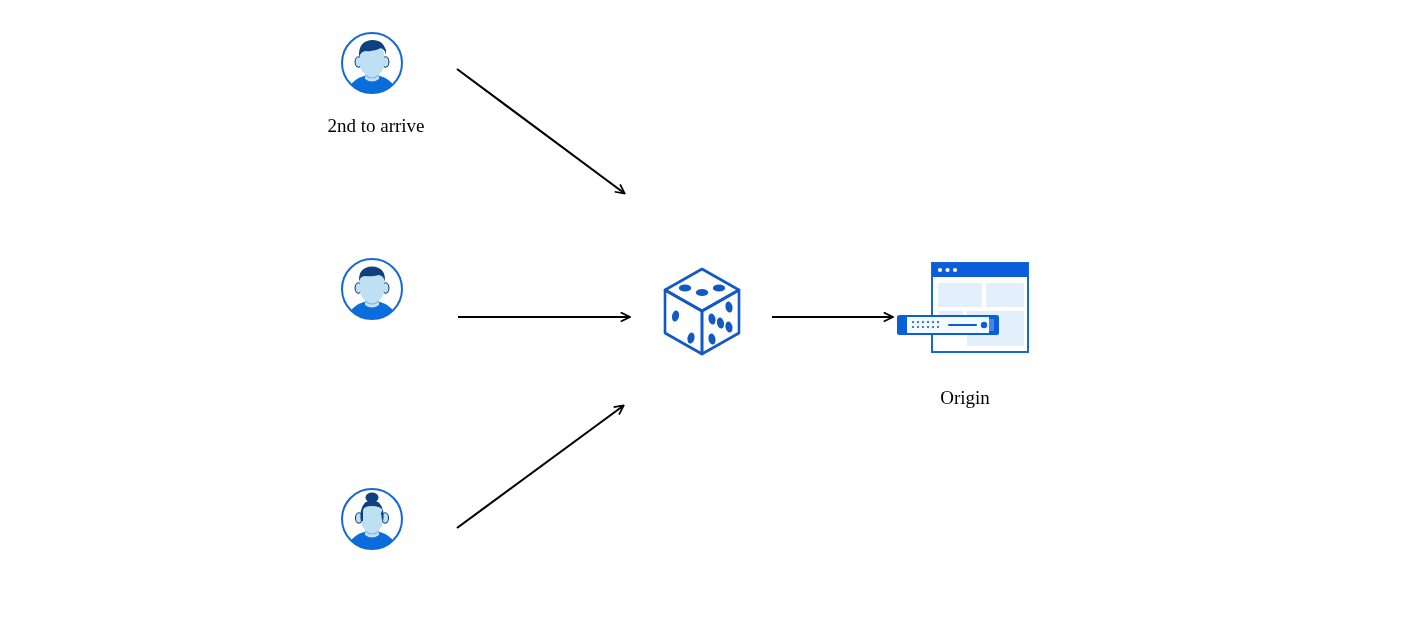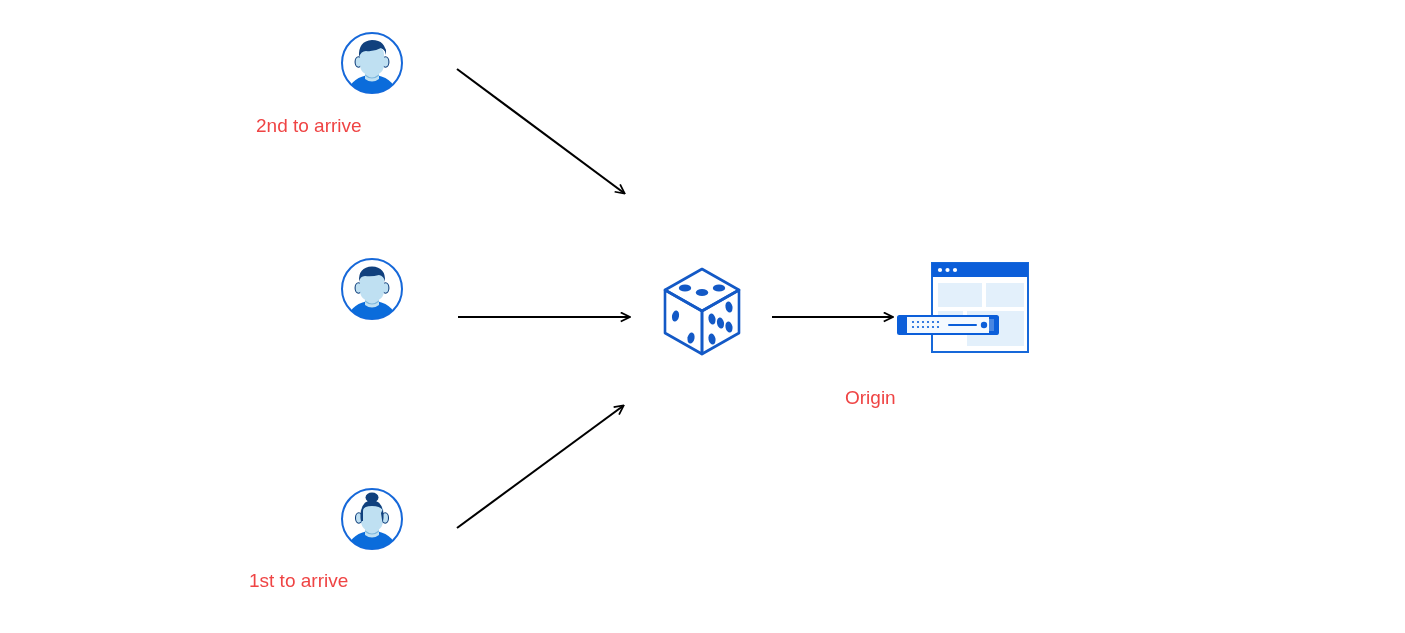--- a/index.html
+++ b/index.html
@@ -16,23 +16,24 @@
     width: 1405px;
     height: 633px;
     background: #ffffff;
     overflow: hidden;
   }
   .icon-wrap {
     position: absolute;
   }
   .node-label {
     position: absolute;
+    text-align: center;
     font-size: 19px;
-    color: #ef4444;
-    font-family: Liberation Sans, sans-serif;
+    color: #000000;
+    font-family: Liberation Serif, serif;
     white-space: nowrap;
     line-height: 1;
   }
   svg { display: block; overflow: visible; }
 
   
   #avatar-2nd  { left: 340px; top: 31px; }
   #label-2nd   { left: 256px; top: 116px; width: 240px; }
   #avatar-3rd  { left: 340px; top: 257px; }
   #label-3rd   { left: 252px; top: 342px; width: 240px; }
@@ -140,21 +141,20 @@
         <path d="M21 25 Q21 15 32 15 Q43 15 43 25 L43 33 Q43 44 32 44 Q21 44 21 33 Z" fill="#bfe0f2"></path>
 
         <ellipse cx="32" cy="10.5" rx="6.5" ry="5" fill="#10407d"></ellipse>
 
         <path d="M21 34 Q19 14 32 13 Q45 14 43 34 L43 24 Q41 19 32 19 Q23 19 23 24 L23 34 Z" fill="#10407d"></path>
         <path d="M21 22 Q20 32 21.5 36 L23 26 Z" fill="#10407d"></path>
         <path d="M43 22 Q44 32 42.5 36 L41 26 Z" fill="#10407d"></path>
       </g>
     </svg>
   </div>
-  <div class="node-label" id="label-1st">1st to arrive</div>
 
   <div class="icon-wrap" id="dice-node">
     <svg width="84" height="92" viewBox="0 0 84 92">
       <g fill="none" stroke="#1359c6" stroke-width="2.6" stroke-linejoin="round">
 
         <path d="M42 3 L79 24 L42 45 L5 24 Z"></path>
 
         <path d="M5 24 L42 45 L42 88 L5 67 Z"></path>
 
         <path d="M79 24 L79 67 L42 88 L42 45 Z"></path>

